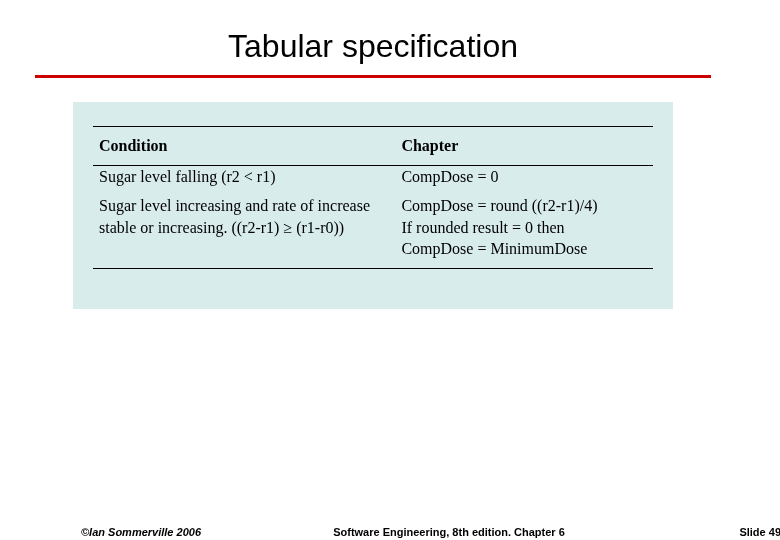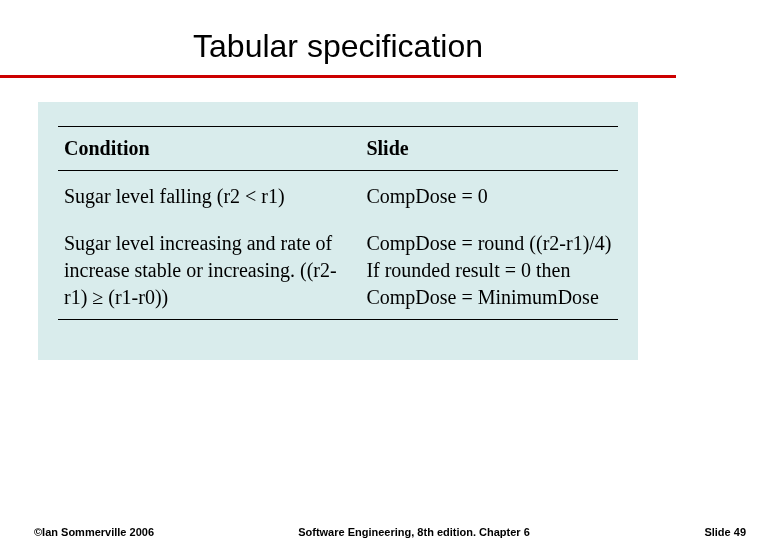--- a/index.html
+++ b/index.html
@@ -1,62 +1,62 @@
 <!DOCTYPE html>
 <html><head>
 <meta charset="utf-8">
 <style>
   * { margin: 0; padding: 0; box-sizing: border-box; }
   html, body { width: 780px; height: 540px; background: #fff; font-family: Arial, Helvetica, sans-serif; }
-  .slide { width: 676px; height: 540px; position: relative; }
+  .slide { width: 676px; height: 540px; position: relative; margin-left: 35px; }
   .title { font-size: 32px; color: #000; text-align: center; padding-top: 28px; padding-bottom: 10px; font-family: Arial, sans-serif; }
   .redline { height: 3px; background: #cc0000; width: 100%; }
   .table-wrap {
     margin: 24px 38px 0 38px;
     background: #d9ecec;
     padding: 24px 20px 40px 20px;
     font-family: "Times New Roman", Times, serif;
     color: #000;
   }
   .tbl { width: 100%; border-collapse: collapse; }
-  .tbl th, .tbl td { text-align: left; vertical-align: top; font-size: 20px; line-height: 1.35; padding: 8px 6px; }
+  .tbl th, .tbl td { text-align: left; vertical-align: top; font-size: 16px; line-height: 1.35; padding: 8px 6px; }
   .hr-top td, .hr-top th { border-top: 1px solid #000; }
   .hr-bot td, .hr-bot th { border-bottom: 1px solid #000; }
   .tbl th { font-weight: bold; }
   .col-cond { width: 54%; }
   .col-act { width: 46%; }
-  .row-gap td { padding-top: 12px; }
+  .row-gap td { padding-top: 0; }
   .footer {
     position: absolute;
     bottom: 14px;
     left: 0; right: 0;
     width: 780px;
     font-size: 11px;
     font-weight: bold;
     font-family: Arial, sans-serif;
     color: #000;
   }
-  .footer .left { position: absolute; left: 34px; }
+  .footer .left { position: absolute; left: 46px; font-style: italic; }
   .footer .center { position: absolute; left: 0; right: 0; text-align: center; padding-left: 48px; }
   .footer .right { position: absolute; right: 34px; }
 </style>
 </head>
 <body>
 
 <div class="slide">
 
   <div class="title">Tabular specification</div>
   <div class="redline"></div>
 
   <div class="table-wrap">
     <table class="tbl">
       <tbody>
           <tr class="hr-top hr-bot">
         <th class="col-cond">Condition</th>
-        <th class="col-act">Slide</th>
+        <th class="col-act">Chapter</th>
       </tr>
       <tr class="row-gap">
         <td>Sugar level falling (r2 &lt; r1)</td>
         <td>CompDose = 0</td>
       </tr>
       <tr class="row-gap hr-bot">
         <td>Sugar level increasing and rate of increase stable or increasing. ((r2-r1) ≥ (r1-r0))</td>
         <td>CompDose = round ((r2-r1)/4)<br>If rounded result = 0 then<br>CompDose = MinimumDose</td>
       </tr>
     </tbody>

